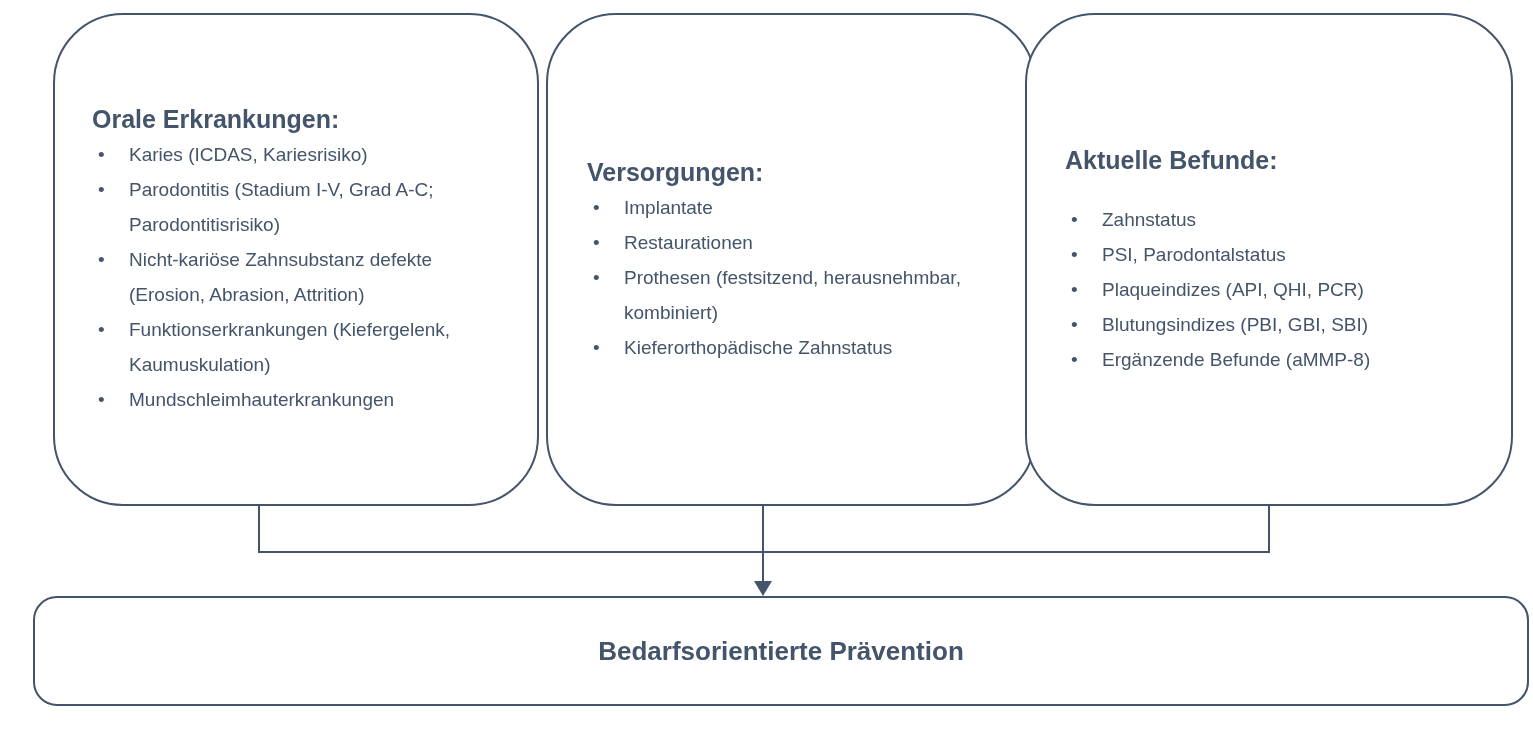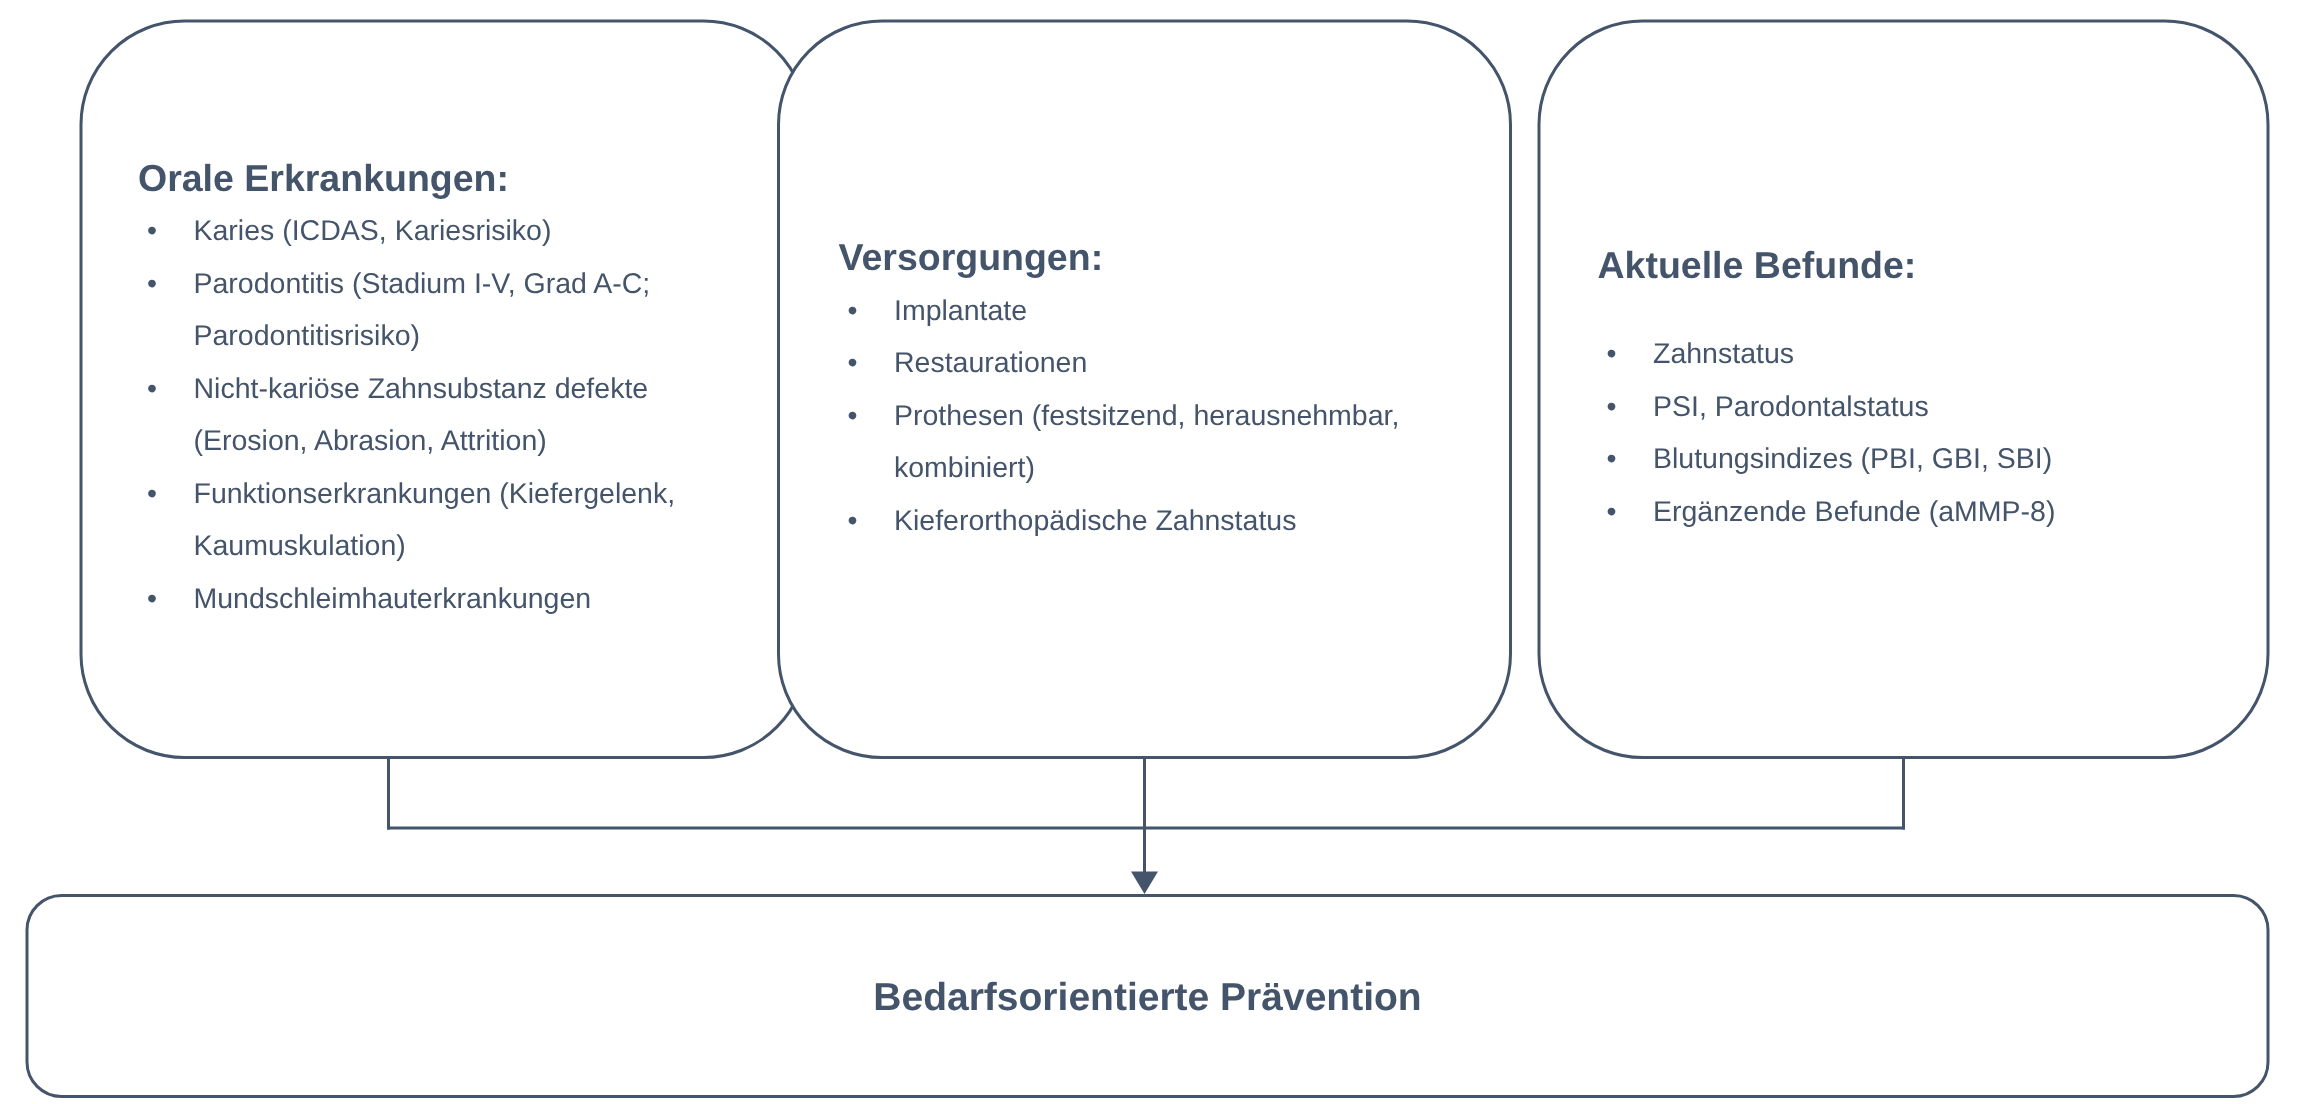--- a/index.html
+++ b/index.html
@@ -27,21 +27,21 @@
     top:13px;
     height:493px;
     border:2px solid var(--line);
     border-radius:70px;
     background:var(--bg);
     display:flex;
     flex-direction:column;
     justify-content:center;
   }
   #box-oral      {left:17px;   width:486px; padding:0 26px 0 37px;margin-left:36px;}
-  #box-versorgung{left:518px;  width:490px; padding:0 58px 0 39px;}
+  #box-versorgung{left:546px;  width:490px; padding:0 58px 0 39px;}
   #box-befunde   {left:1025px; width:488px; padding:0 24px 0 38px;gap:24px;}
 
   .topbox h2{
     font-size:25px;
     line-height:35px;
     font-weight:bold;
     color:var(--text);
   }
   .topbox ul{
     list-style:none;
@@ -68,22 +68,22 @@
     position:absolute;
     left:754px; top:581px;
     width:0;height:0;
     border-left:9px solid transparent;
     border-right:9px solid transparent;
     border-top:15px solid var(--line);
   }
   
   #box-result{
     position:absolute;
-    left:17px; top:596px;
-    width:1496px; height:136px;
+    left:33px; top:596px;
+    width:1496px; height:110px;
     border:2px solid var(--line);
     border-radius:24px;
     background:var(--bg);
     display:flex;
     align-items:center;
     justify-content:center;
   }
   #box-result .label{
     font-size:26px;
     font-weight:bold;
@@ -114,20 +114,21 @@
       <li>Prothesen (festsitzend, herausnehmbar, kombiniert)</li>
       <li>Kieferorthopädische Zahnstatus</li>
     </ul>
   </div>
 
   <div class="topbox" id="box-befunde">
     <h2>Aktuelle Befunde:</h2>
     <ul>
       <li>Zahnstatus</li>
       <li>PSI, Parodontalstatus</li>
+      <li>Plaqueindizes (API, QHI, PCR)</li>
       <li>Blutungsindizes (PBI, GBI, SBI)</li>
       <li>Ergänzende Befunde (aMMP-8)</li>
     </ul>
   </div>
 
   <div class="vline" id="stub-left"></div>
   <div class="vline" id="stub-mid"></div>
   <div class="vline" id="stub-right"></div>
   <div class="hline" id="hline"></div>
   <div id="arrowhead"></div>

